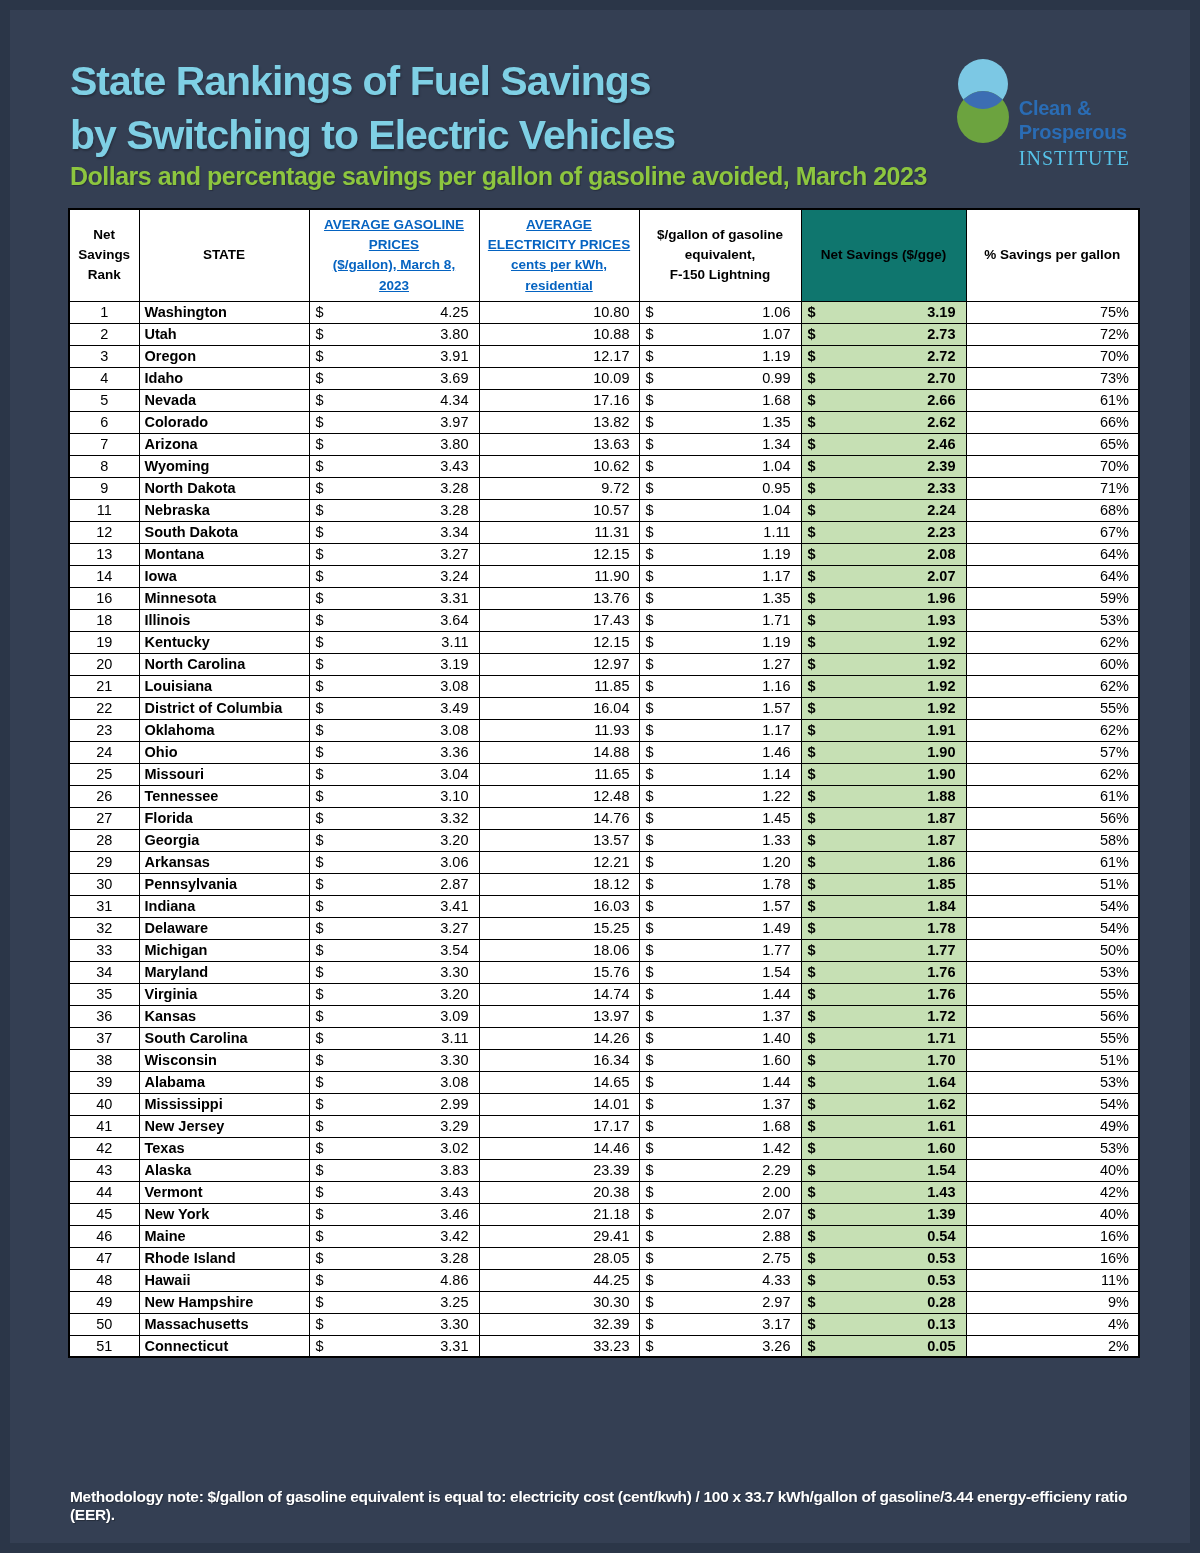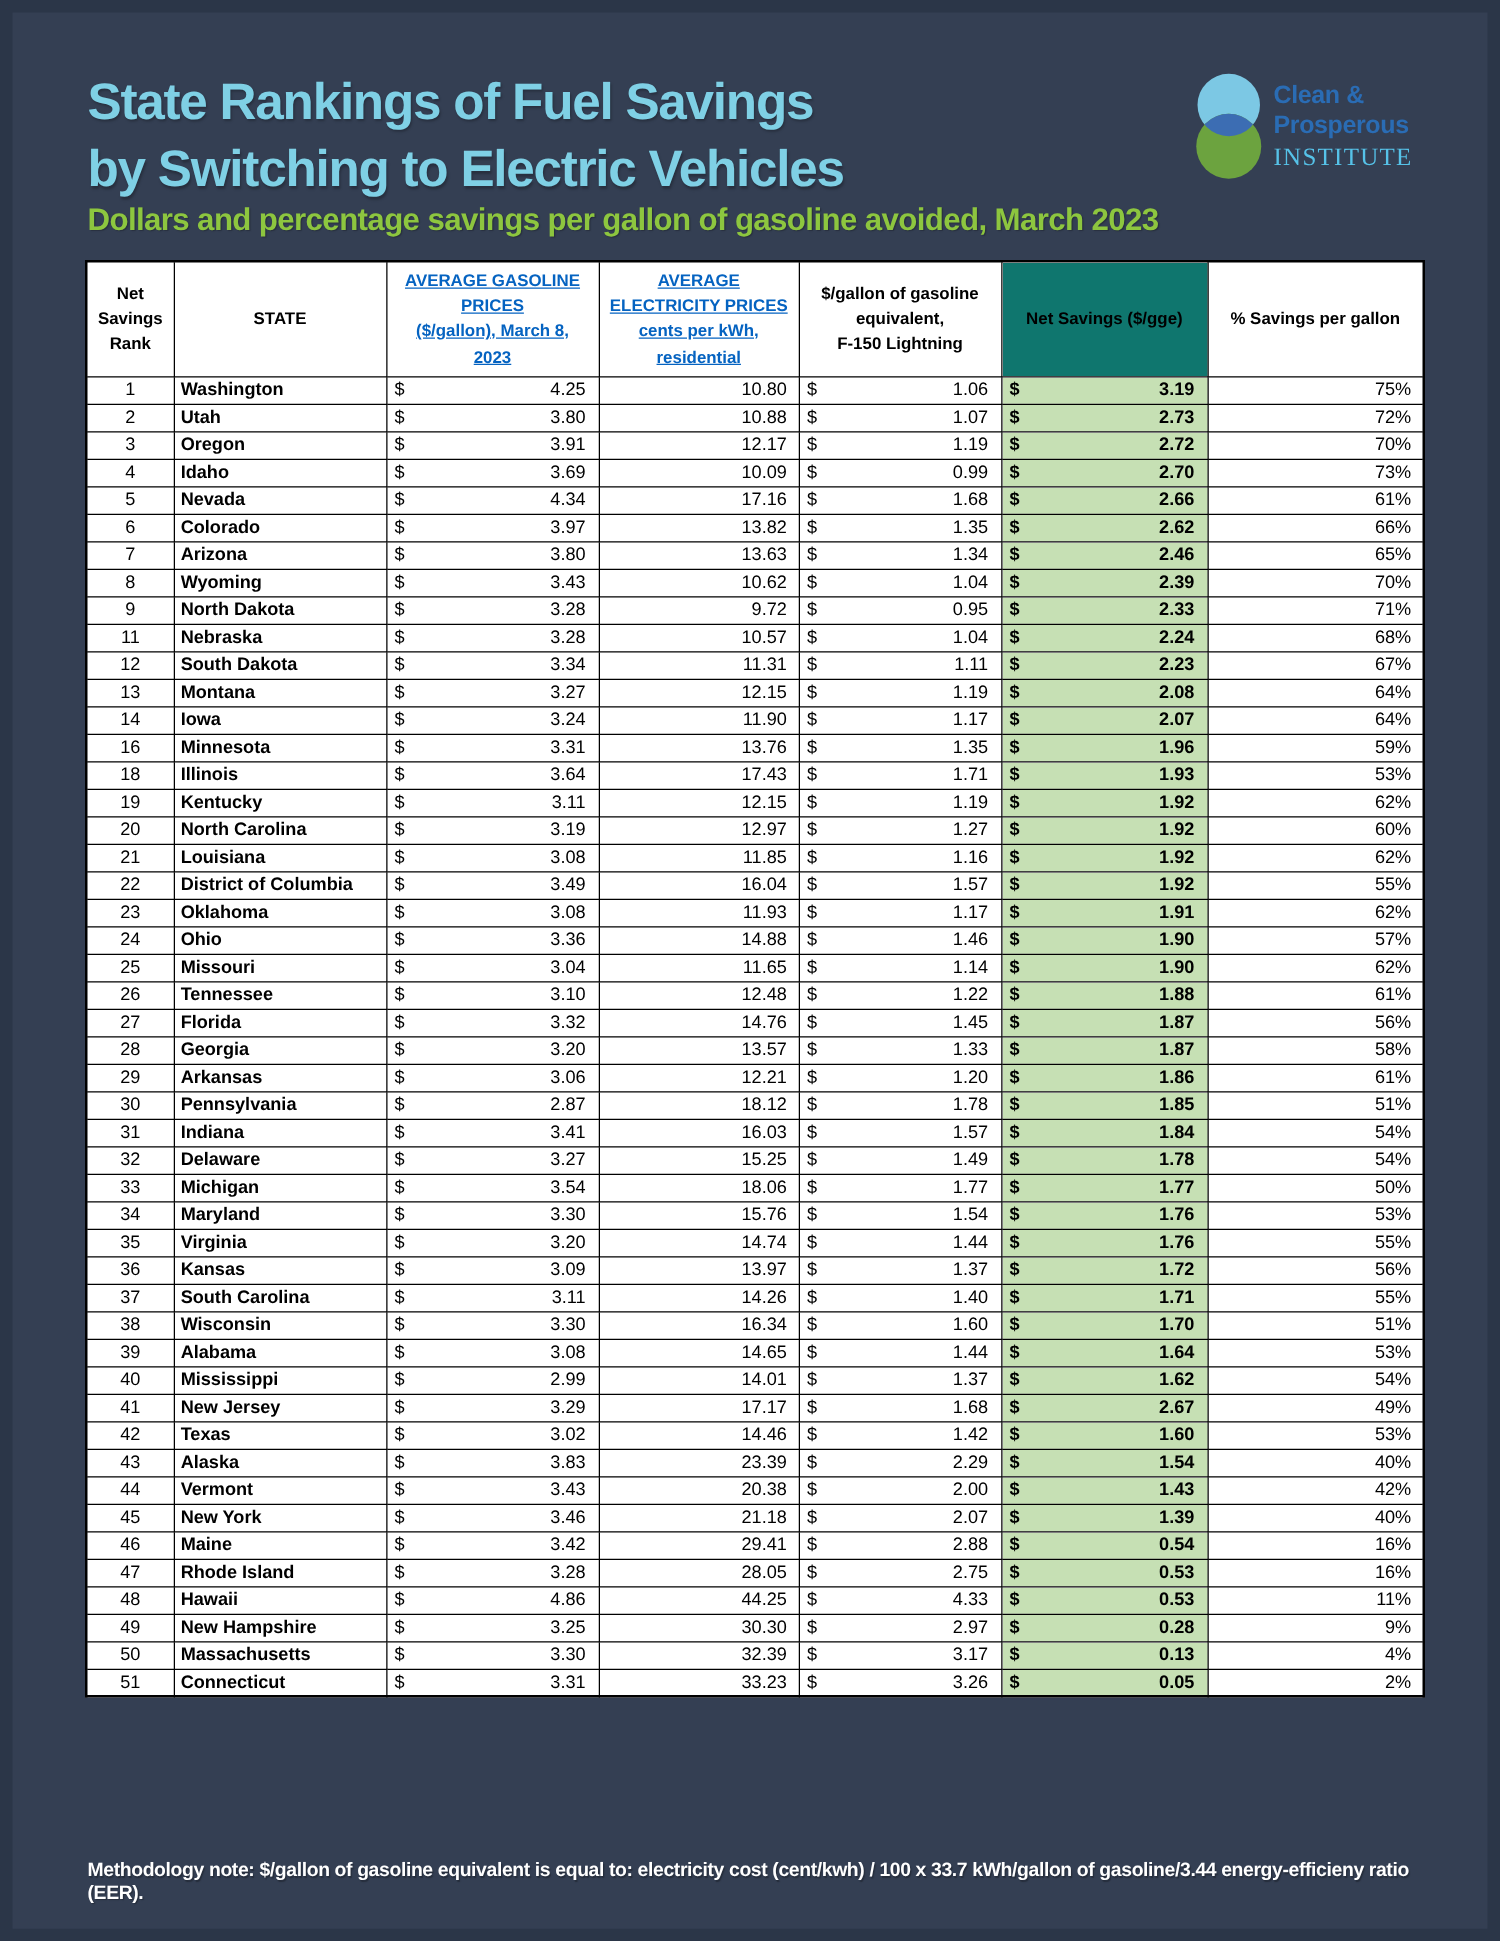--- a/index.html
+++ b/index.html
@@ -39,21 +39,21 @@
   }
 
   
   .logo {
     position: absolute;
     top: 48px; right: 60px;
     display: flex;
     align-items: flex-start;
     gap: 9px;
   }
-  .logo-text { padding-top: 7px; }
+  .logo-text { padding-top: 7px; margin-top: 32px; }
   .logo-text .l1, .logo-text .l2 {
     font-size: 20px;
     font-weight: 700;
     color: #2a6cb4;
     line-height: 1.18;
     letter-spacing: -0.3px;
   }
   .logo-text .l3 {
     font-family: "Liberation Serif", "DejaVu Serif", serif;
     font-size: 20px;
@@ -1095,21 +1095,21 @@
             <td class="num">17.17</td>
             <td class="money">
               <div class="acct">
                 <span>$</span>
                 <span>1.68</span>
               </div>
             </td>
             <td class="money net">
               <div class="acct">
                 <span>$</span>
-                <span>2.67</span>
+                <span>1.61</span>
               </div>
             </td>
             <td class="pct">49%</td>
           </tr>
           <tr>
             <td class="rank">42</td>
             <td class="state">Texas</td>
             <td class="money">
               <div class="acct">
                 <span>$</span>

